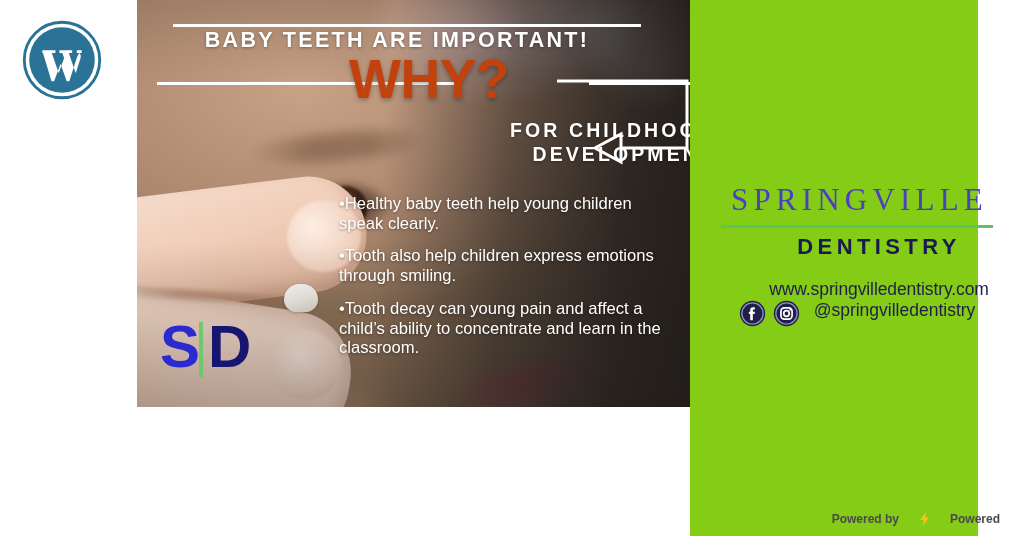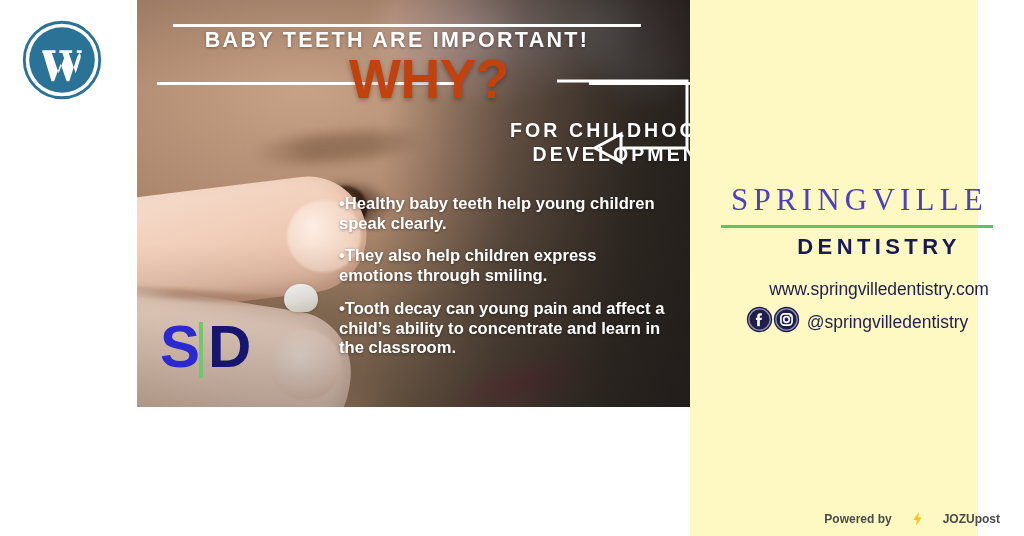--- a/index.html
+++ b/index.html
@@ -143,46 +143,46 @@
     position:absolute; left:0; top:118px; width:578px; text-align:right;
     color:#fff; font-size:19.5px; font-weight:bold; letter-spacing:3.1px; line-height:1.24;
     text-shadow:0 1px 3px rgba(0,0,0,.35);
   }
   
   #bracket { position:absolute; left:418px; top:76px; width:140px; height:90px; }
 
   
   #bullets {
     position:absolute; left:202px; top:194px; width:332px;
-    color:#ffffff; font-size:16.6px; font-weight:bold; line-height:1.19;
+    color:#ffffff; font-size:16.6px; font-weight:normal; line-height:1.19;
     text-shadow:0 1px 3px rgba(0,0,0,.42);
   }
   #bullets li { list-style:none; margin-bottom:13px; text-indent:0; }
   #bullets li:last-child { margin-bottom:0; }
 
   
   #sd-logo { position:absolute; left:23px; bottom:26px; width:110px; height:64px; }
   #sd-s { position:absolute; left:0;  top:0; font-size:60px; font-weight:bold; color:#2a2ad0; line-height:1; font-family:"Liberation Sans", sans-serif; }
   #sd-bar { position:absolute; left:39px; top:5px; width:4px; height:56px; background:#6ec96e; }
   #sd-d { position:absolute; left:48px; top:0; font-size:60px; font-weight:bold; color:#161670; line-height:1; font-family:"Liberation Sans", sans-serif; }
 
   
-  #brand { position:absolute; left:690px; top:0; width:288px; height:536px; background:#fef9c3; }
+  #brand { position:absolute; left:690px; top:0; width:288px; height:536px; background:#84cc16; }
   #brand-inner { position:absolute; left:0; top:182px; width:334px; text-align:center; }
   #brand-name {
     font-family:"Liberation Serif", serif; font-size:31px; letter-spacing:5.2px;
     color:#4b3fc4; white-space:nowrap; padding-left:5px;
   }
   #brand-divider { width:272px; height:2.5px; background:#5ec45e; margin:7px auto 6px; }
   #brand-sub {
     font-size:22px; font-weight:bold; letter-spacing:4.4px; color:#1a1a52;
     white-space:nowrap; padding-left:44px;
   }
   #brand-url { margin-top:19px; font-size:17.5px; color:#1f1f4a; letter-spacing:-.1px;padding-left:44px; }
-  #brand-social { margin-top:6px; display:flex; align-items:flex-end; justify-content:center; gap:0; }
+  #brand-social { display:flex; align-items:flex-start; justify-content:center; gap:7px; }
   #brand-handle { font-size:17.5px; color:#1f1f4a; margin-left:7px; }
 
   
   #powered {
     position:absolute; right:24px; bottom:10px;
     display:flex; align-items:center; gap:20px;
     font-size:12px; color:#4a4a4a; font-weight:bold;
   }
 </style>
 </head>
@@ -230,21 +230,21 @@
       <div>DEVELOPMENT</div>
     </div>
 
     <svg id="bracket" viewBox="0 0 140 90">
       <path d="M2 5 H132 V72 H66" fill="none" stroke="#ffffff" stroke-width="3"></path>
       <path d="M66 58 L66 86 L40 72 Z" fill="none" stroke="#ffffff" stroke-width="3" stroke-linejoin="miter"></path>
     </svg>
 
     <ul id="bullets">
       <li>•Healthy baby teeth help young children speak clearly.</li>
-      <li>•They also help children express emotions through smiling.</li>
+      <li>•Tooth also help children express emotions through smiling.</li>
       <li>•Tooth decay can young pain and affect a child’s ability to concentrate and learn in the classroom.</li>
     </ul>
 
     <div id="sd-logo">
       <span id="sd-s">S</span>
       <span id="sd-bar"></span>
       <span id="sd-d">D</span>
     </div>
   </div>
 </div>
@@ -271,14 +271,14 @@
       <span id="brand-handle">@springvilledentistry</span>
     </div>
   </div>
 </div>
 
 <div id="powered">
   <span>Powered by</span>
   <svg width="11" height="14" viewBox="0 0 12 16">
     <path d="M7.6 0 L1.2 9.2 H5.2 L4.4 16 L10.8 6.4 H6.8 Z" fill="#f5c518"></path>
   </svg>
-  <span>JOZUpost</span>
+  <span>Powered</span>
 </div>
 
 </body></html>

